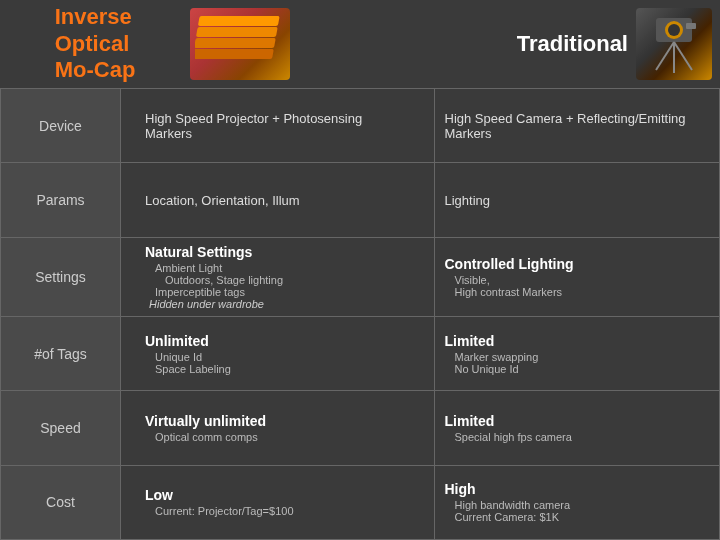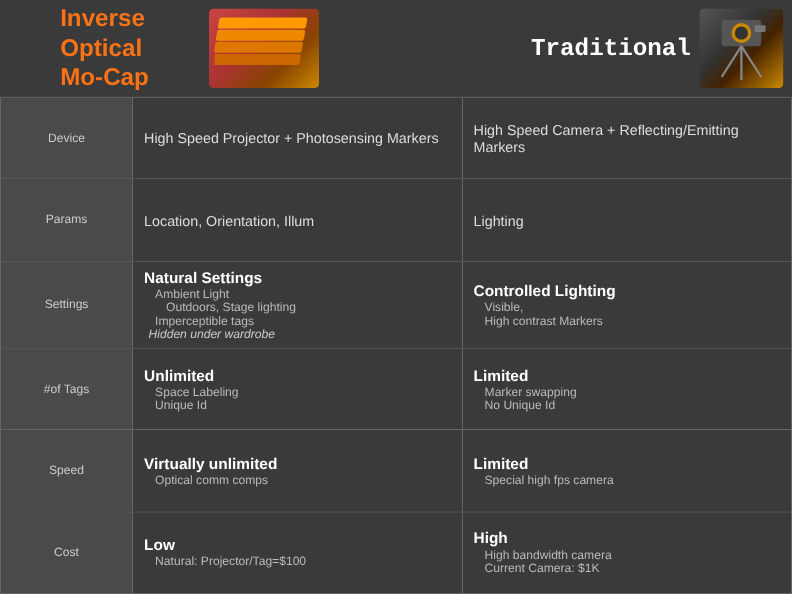--- a/index.html
+++ b/index.html
@@ -56,21 +56,20 @@
     }
     .header-center {
       flex: 1;
     }
     .header-right-wrap {
       display: flex;
       align-items: center;
       justify-content: center;
       gap: 8px;
       padding: 8px;
-      font-family: Liberation Mono, monospace;
     }
     .header-right-title {
       color: white;
       font-size: 22px;
       font-weight: bold;
     }
     .header-img-right {
       width: 76px;
       height: 72px;
       background: linear-gradient(135deg, #555, #333 40%, #442200 60%, #cc8800);
@@ -96,33 +95,33 @@
       border-bottom: 1px solid #666;
     }
     .table-row-item:last-child {
       border-bottom: none;
     }
     .row-label {
       width: 120px;
       flex-shrink: 0;
       background: #4a4a4a;
       color: #ccc;
-      font-size: 11px;
+      font-size: 14px;
       display: flex;
       align-items: center;
       justify-content: center;
       padding: 6px;
       border-right: 1px solid #666;
     }
     .row-inverse {
       flex: 1;
       background: #3a3a3a;
       color: white;
       font-size: 12px;
-      padding: 6px 10px;
+      padding: 6px 24px;
       display: flex;
       flex-direction: column;
       justify-content: center;
       border-right: 1px solid #666;
     }
     .row-traditional {
       flex: 1;
       background: #3a3a3a;
       color: white;
       font-size: 12px;
@@ -231,22 +230,22 @@
         <span class="cell-main">Controlled Lighting</span>
         <span class="cell-sub">Visible,</span>
         <span class="cell-sub">High contrast Markers</span>
       </div>
     </div>
 
     <div class="table-row-item">
       <div class="row-label">#of Tags</div>
       <div class="row-inverse">
         <span class="cell-main">Unlimited</span>
+        <span class="cell-sub">Unique Id</span>
         <span class="cell-sub">Space Labeling</span>
-        <span class="cell-sub">Unique Id</span>
       </div>
       <div class="row-traditional">
         <span class="cell-main">Limited</span>
         <span class="cell-sub">Marker swapping</span>
         <span class="cell-sub">No Unique Id</span>
       </div>
     </div>
 
     <div class="table-row-item">
       <div class="row-label">Speed</div>
@@ -257,21 +256,21 @@
       <div class="row-traditional">
         <span class="cell-main">Limited</span>
         <span class="cell-sub">Special high fps camera</span>
       </div>
     </div>
 
     <div class="table-row-item">
       <div class="row-label">Cost</div>
       <div class="row-inverse">
         <span class="cell-main">Low</span>
-        <span class="cell-sub">Natural: Projector/Tag=$100</span>
+        <span class="cell-sub">Current: Projector/Tag=$100</span>
       </div>
       <div class="row-traditional">
         <span class="cell-main">High</span>
         <span class="cell-sub">High bandwidth camera</span>
         <span class="cell-sub">Current Camera: $1K</span>
       </div>
     </div>
   </div>
 </div>
 

